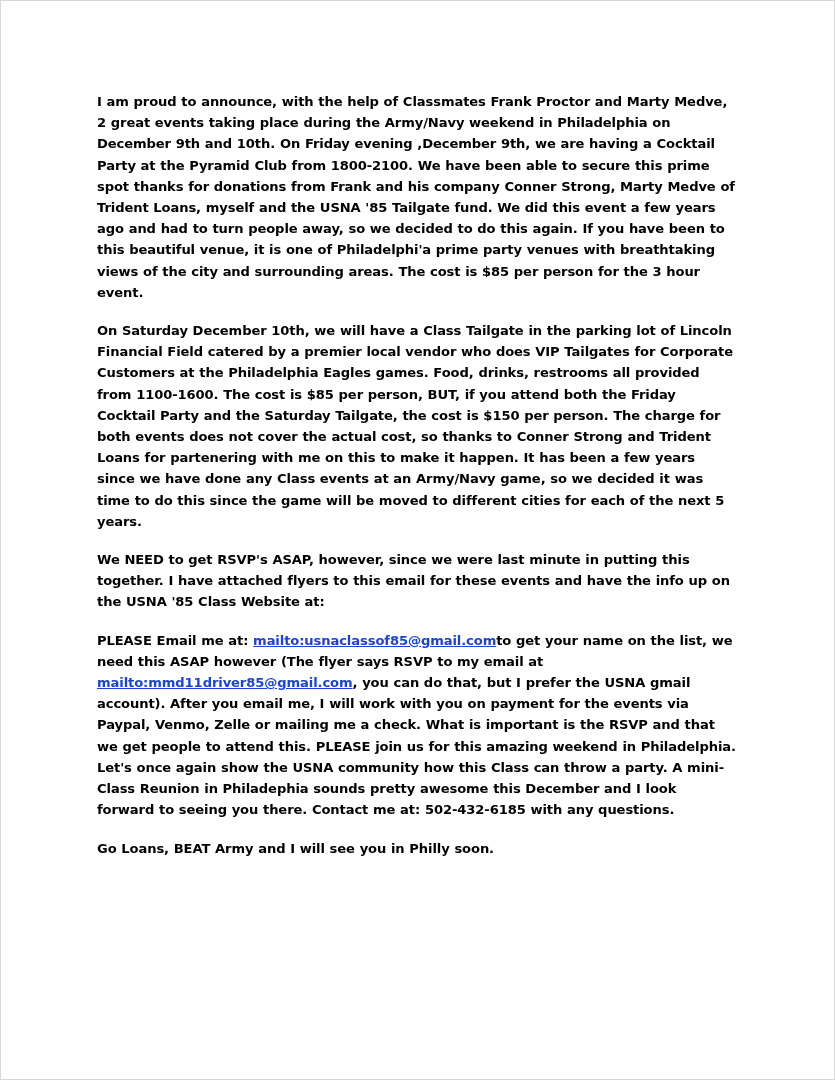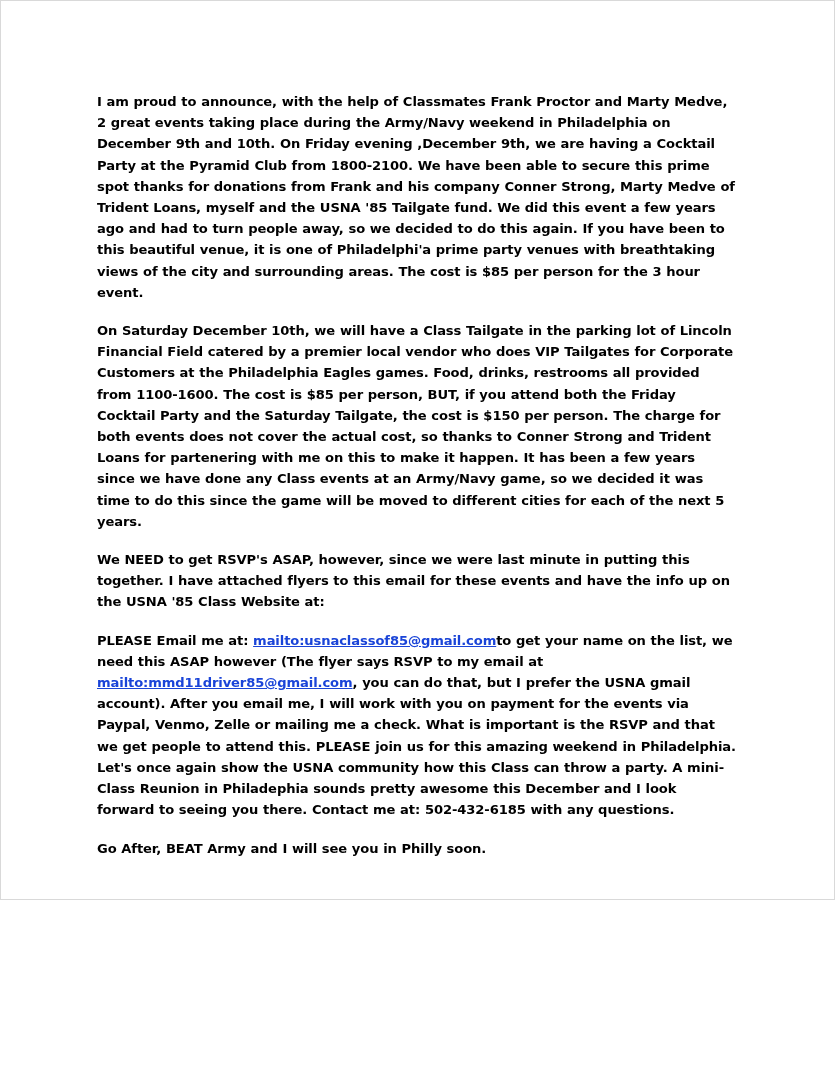--- a/index.html
+++ b/index.html
@@ -9,21 +9,21 @@
   body {
     width: 835px;
     height: 1080px;
     background: #ffffff;
     font-family: "DejaVu Sans", sans-serif;
     color: #000000;
   }
   .page {
     position: relative;
     width: 835px;
-    height: 900px;
+    height: 1080px;
     box-sizing: border-box;
     background: #ffffff;
     border: 1px solid #d9d9d9;
   }
   .doc-body {
     position: absolute;
     left: 96px;
     top: 90px;
     width: 640px;
   }
@@ -60,16 +60,16 @@
     <p class="para">On Saturday December 10th, we will have a Class Tailgate in the parking lot of Lincoln Financial Field catered by a premier local vendor who does VIP Tailgates for Corporate Customers at the Philadelphia Eagles games. Food, drinks, restrooms all provided from 1100-1600. The cost is $85 per person, BUT, if you attend both the Friday Cocktail Party and the Saturday Tailgate, the cost is $150 per person. The charge for both events does not cover the actual cost, so thanks to Conner Strong and Trident Loans for partenering with me on this to make it happen. It has been a few years since we have done any Class events at an Army/Navy game, so we decided it was time to do this since the game will be moved to different cities for each of the next 5 years.</p>
 
     <p class="para">
       <span>We NEED to get RSVP's ASAP, however, since we were last minute in putting this together. I have attached flyers to this email for these events and have the info up on the USNA '85 Class Website at:</span>
     </p>
 
     <p class="para">
       <span>PLEASE Email me at: </span><a class="link" href="#">mailto:usnaclassof85@gmail.com</a><span>to get your name on the list, we need this ASAP however (The flyer says RSVP to my email at </span><a class="link" href="#">mailto:mmd11driver85@gmail.com</a><span>, you can do that, but I prefer the USNA gmail account).  After you email me, I will work with you on payment for the events via Paypal, Venmo, Zelle or mailing me a check. What is important is the RSVP and that we get people to attend this. PLEASE join us for this amazing weekend in Philadelphia. Let's once again show the USNA community how this Class can throw a party. A mini-Class Reunion in Philadephia sounds pretty awesome this December and I look forward to seeing you there. Contact me at: 502-432-6185 with any questions.</span>
     </p>
 
-    <p class="para">Go After, BEAT Army and I will see you in Philly soon.</p>
+    <p class="para">Go Loans, BEAT Army and I will see you in Philly soon.</p>
 
   </div>
 </div>
 
 </body></html>

